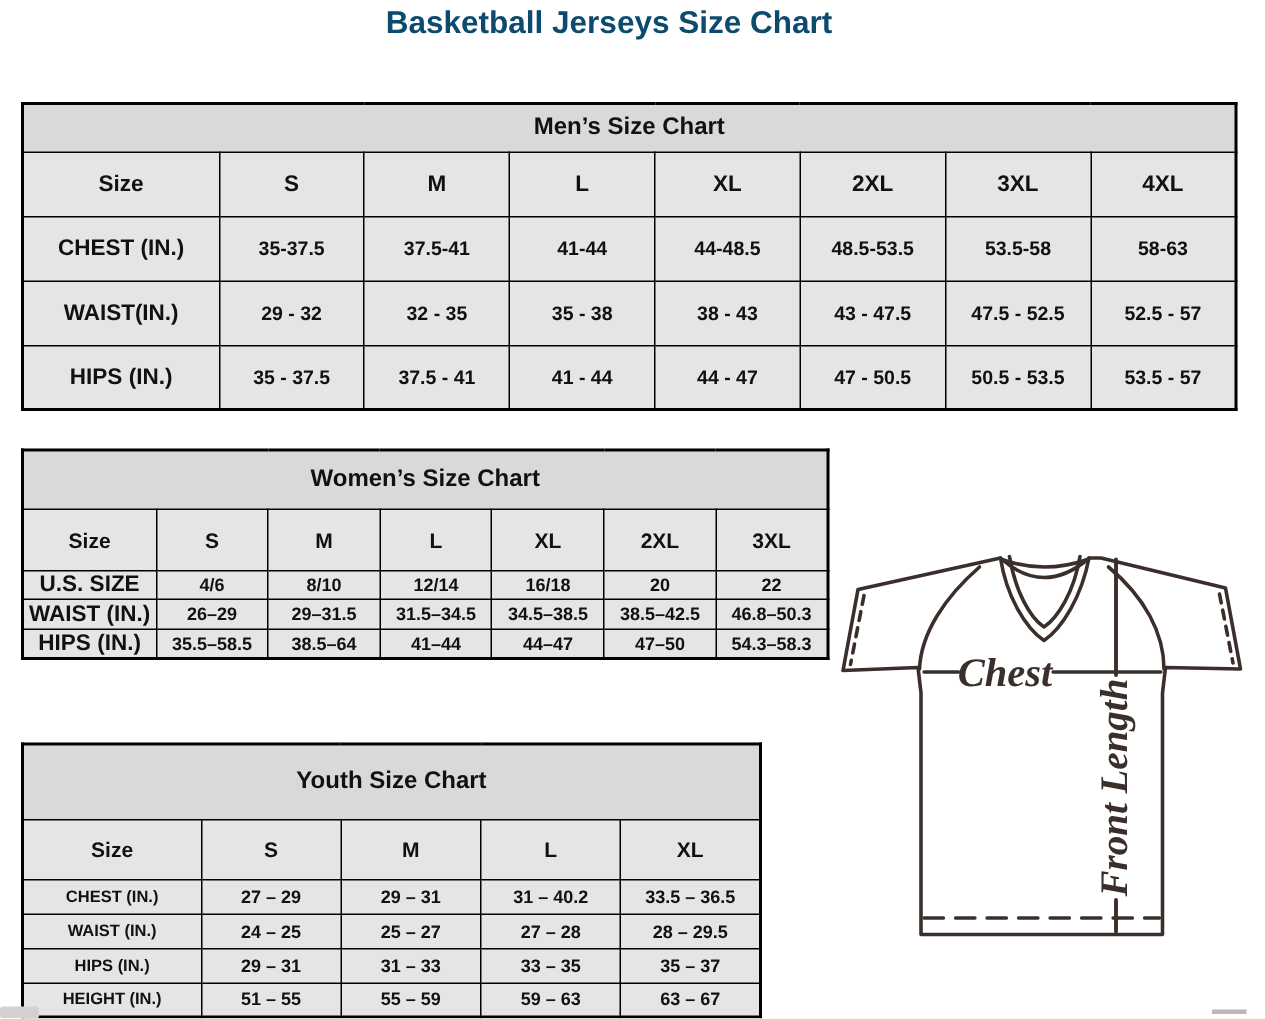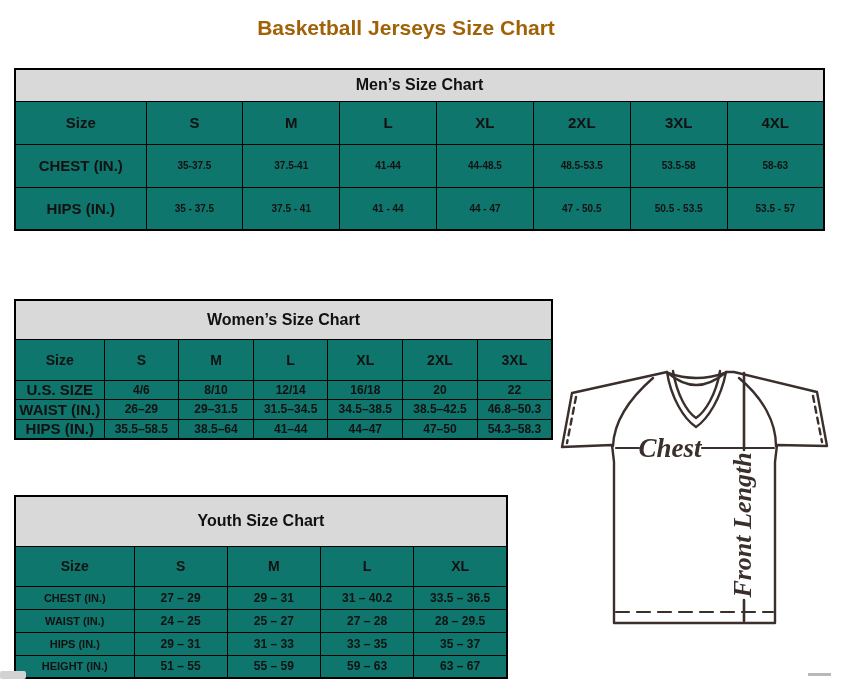--- a/index.html
+++ b/index.html
@@ -1,36 +1,36 @@
 <!DOCTYPE html>
 <html><head>
 <meta charset="utf-8">
 <style>
   html,body{margin:0;padding:0;background:#ffffff;}
   .page{position:relative;width:843px;height:679px;background:#ffffff;overflow:hidden;
         font-family:"Liberation Sans","DejaVu Sans",sans-serif;color:#111;}
-  .page-title{position:absolute;top:16px;left:0;width:812px;text-align:center;
-        font-size:21px;font-weight:bold;color:#a16207;}
-  table{border-collapse:collapse;table-layout:fixed;position:absolute;background:#0f766e;}
+  .page-title{position:absolute;top:4px;left:0;width:812px;text-align:center;
+        font-size:21px;font-weight:bold;color:#0c4a6e;}
+  table{border-collapse:collapse;table-layout:fixed;position:absolute;background:#e5e5e5;}
   table, td{border:1px solid #000;}
   table{border-width:2px;}
   td{text-align:center;vertical-align:middle;padding:0;color:#111;overflow:hidden;}
   td.band{background:#d9d9d9;font-weight:bold;font-size:16px;}
   td.hdr{font-weight:bold;}
   td.lbl{font-weight:bold;}
   td.val{font-weight:bold;}
 
   
   .mens{left:14px;top:68px;width:811px;}
   .mens tr.title-row{height:32px;}
   .mens tr.header-row{height:43px;}
   .mens tr.data-row{height:43px;}
   .mens td.hdr{font-size:15px;}
   .mens td.lbl{font-size:15px;}
-  .mens td.val{font-size:10px;}
+  .mens td.val{font-size:13px;}
 
   
   .womens{left:14px;top:299px;width:539px;}
   .womens tr.title-row{height:39px;}
   .womens tr.header-row{height:41px;}
   .womens tr.data-row{height:19.5px;}
   .womens td.hdr{font-size:14px;}
   .womens td.lbl{font-size:15px;}
   .womens td.val{font-size:12px;}
 
@@ -89,20 +89,30 @@
       <td class="lbl">CHEST (IN.)</td>
       <td class="val">35-37.5</td>
       <td class="val">37.5-41</td>
       <td class="val">41-44</td>
       <td class="val">44-48.5</td>
       <td class="val">48.5-53.5</td>
       <td class="val">53.5-58</td>
       <td class="val">58-63</td>
     </tr>
     <tr class="data-row">
+      <td class="lbl">WAIST(IN.)</td>
+      <td class="val">29 - 32</td>
+      <td class="val">32 - 35</td>
+      <td class="val">35 - 38</td>
+      <td class="val">38 - 43</td>
+      <td class="val">43 - 47.5</td>
+      <td class="val">47.5 - 52.5</td>
+      <td class="val">52.5 - 57</td>
+    </tr>
+    <tr class="data-row">
       <td class="lbl">HIPS (IN.)</td>
       <td class="val">35 - 37.5</td>
       <td class="val">37.5 - 41</td>
       <td class="val">41 - 44</td>
       <td class="val">44 - 47</td>
       <td class="val">47 - 50.5</td>
       <td class="val">50.5 - 53.5</td>
       <td class="val">53.5 - 57</td>
     </tr>
   </tbody>

